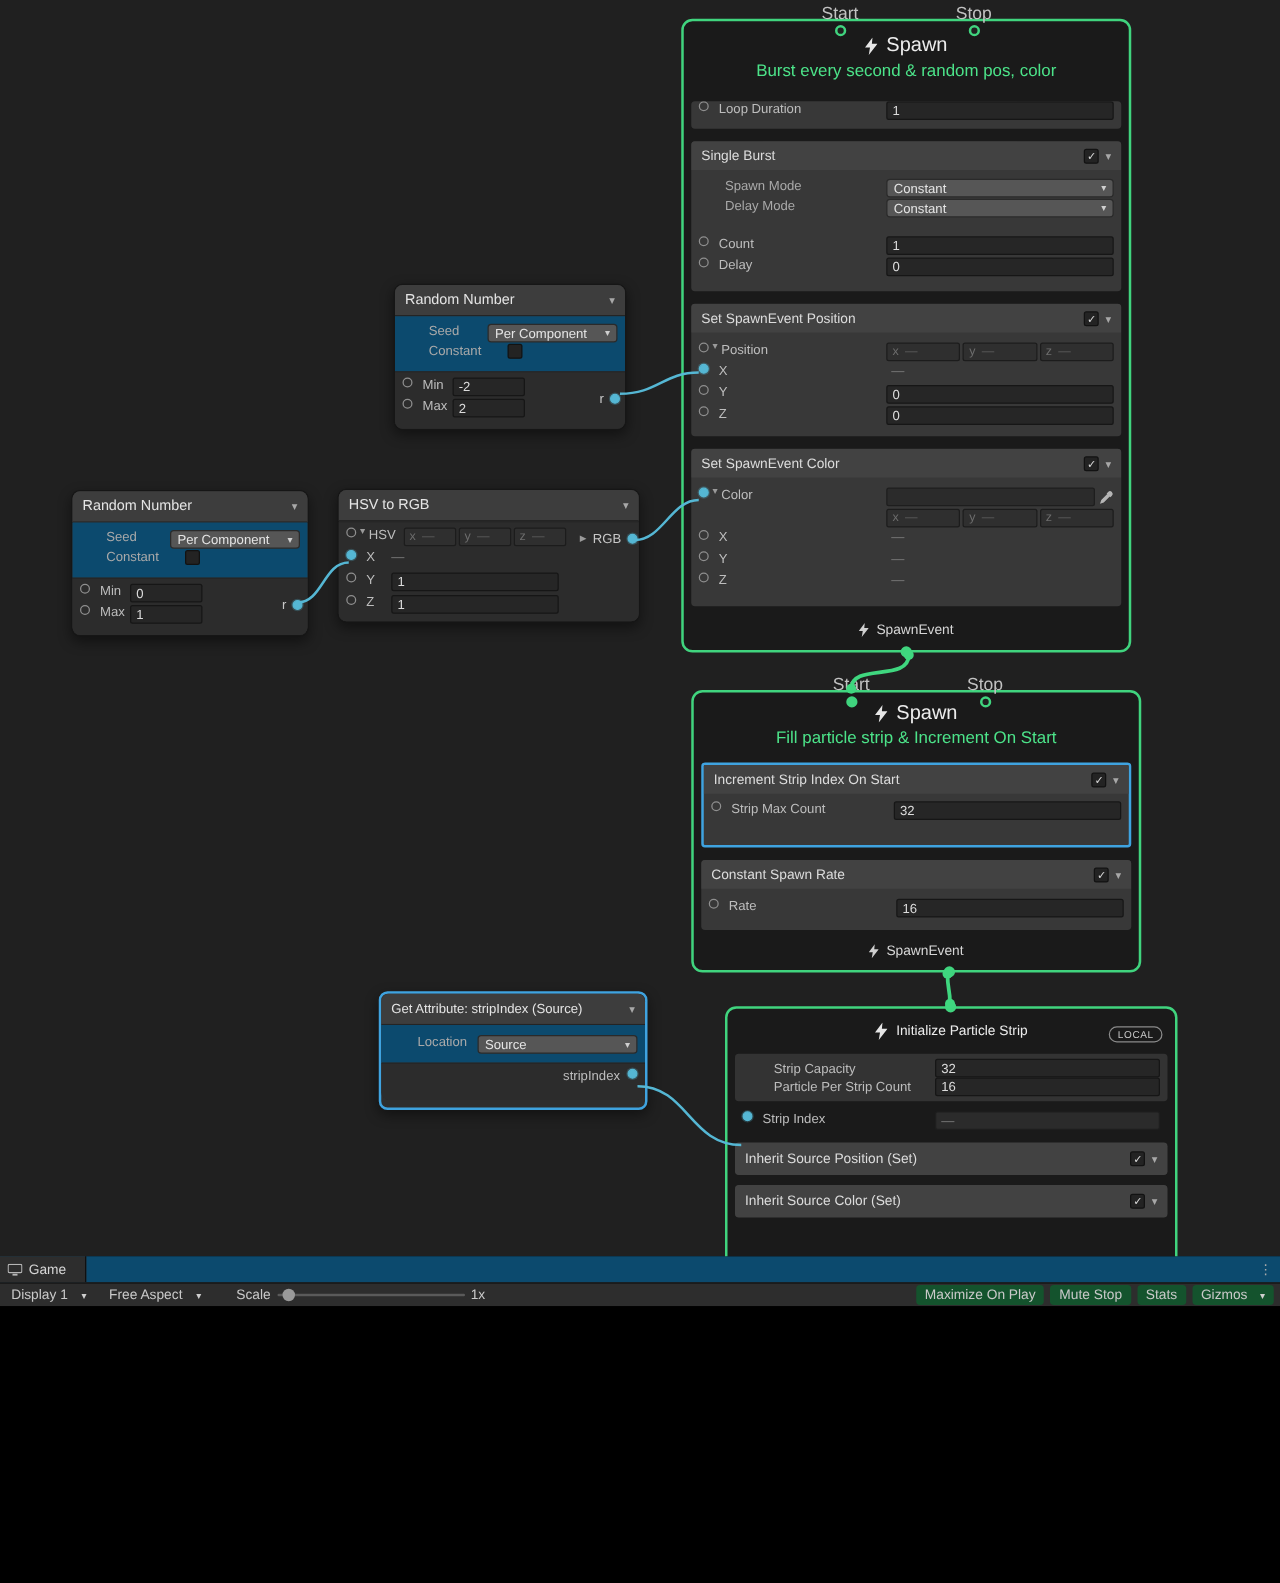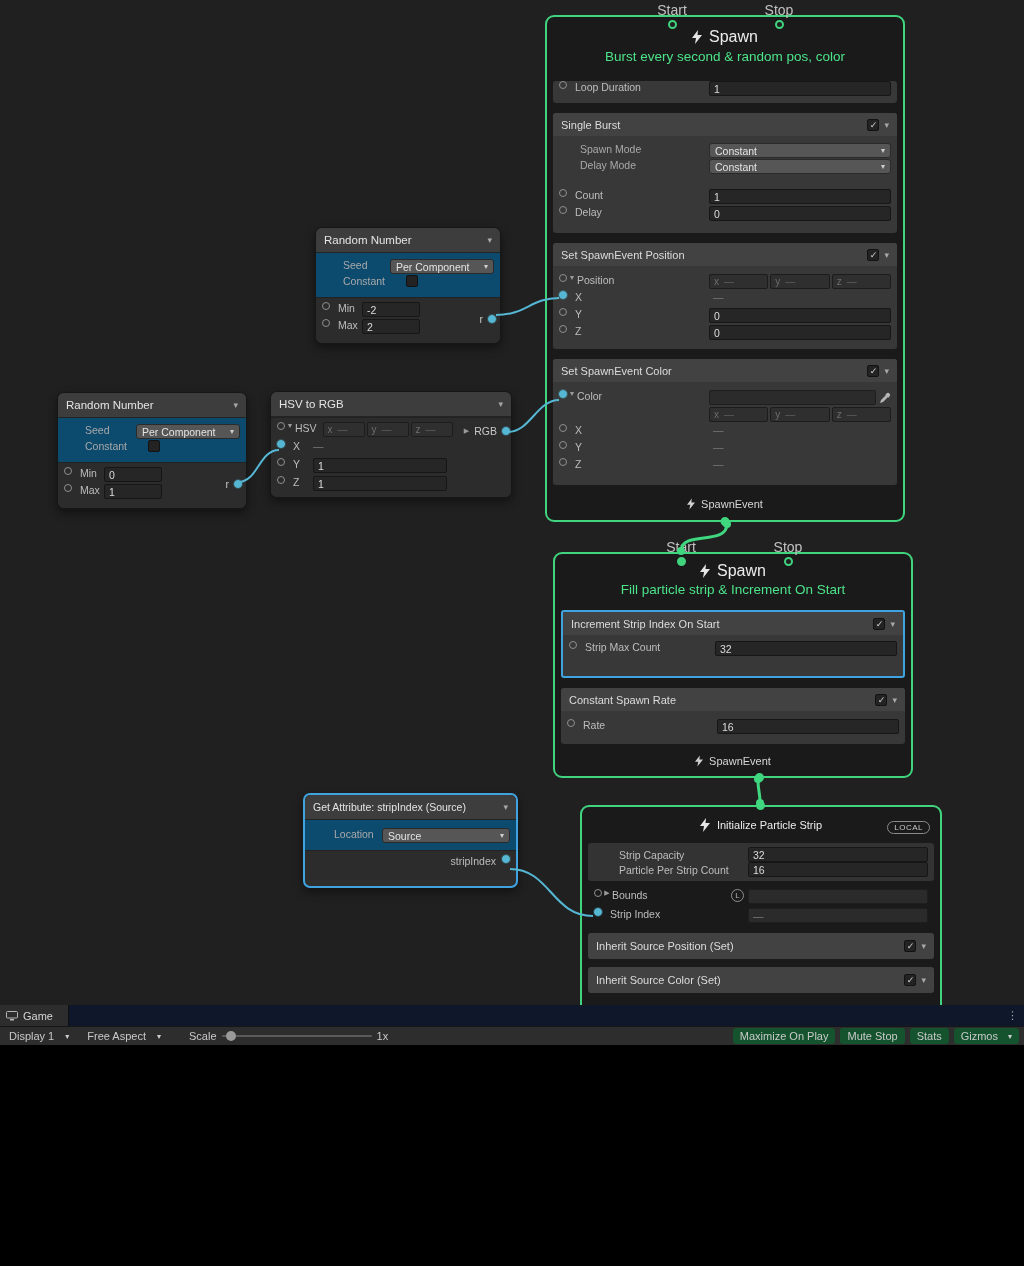--- a/index.html
+++ b/index.html
@@ -69,21 +69,21 @@
   .opbody { background:#2c2c2c; border-radius:0 0 6px 6px; border-top:1px solid #222; padding:4px 0 6px; position:relative; }
   .out { position:absolute; right:4px; display:flex; align-items:center; gap:5px; font-size:10.5px; color:#c8c8c8; }
   
   .badge { position:absolute; right:10px; top:14px; border:1px solid #8a8a8a; border-radius:8px;
            font-size:8px; color:#c8c8c8; padding:1px 6px; letter-spacing:.5px; }
   .props { background:#333333; border-radius:3px; margin:6px 6px 8px; padding:4px 6px; }
   .prow { display:flex; align-items:center; height:15px; font-size:10.5px; color:#bdbdbd; padding-left:25px; }
   .licon { width:13px; height:13px; border:1px solid #8f8f8f; border-radius:50%; color:#b5b5b5; font-size:8px;
            line-height:12px; text-align:center; margin-left:auto; margin-right:4px; flex:none; }
   
-  #tabbar { position:absolute; left:0; top:1005px; width:1024px; height:21px; background:#0f172a;
+  #tabbar { position:absolute; left:0; top:1005px; width:1024px; height:21px; background:#0c4a6e;
             display:flex; align-items:stretch; }
   .tab { width:69px; background:#2d2d2d; display:flex; align-items:center; gap:5px; padding-left:6px;
          color:#d6d6d6; font-size:11px; border-right:1px solid #101010; }
   .gicon { width:12px; height:10px; }
   .tabdots { margin-left:auto; color:#aaa; font-size:11px; display:flex; align-items:center; padding:0 6px; }
   #gtoolbar { position:absolute; left:0; top:1026px; width:1024px; height:19px; background:#2d2d2d;
               border-top:1px solid #161616; display:flex; align-items:center; font-size:11px; color:#c9c9c9; }
   .tb { display:flex; align-items:center; gap:5px; padding:0 9px; height:100%; }
   .slider { width:150px; height:2px; background:#5a5a5a; border-radius:1px; position:relative; }
   .knob { position:absolute; left:4px; top:-4px; width:10px; height:10px; border-radius:50%; background:#999; }
@@ -515,27 +515,20 @@
             </span>
       </div>
       <div class="prow">
         <span>Particle Per Strip Count</span>
         <span class="fld w180">
               <span>16</span>
             </span>
       </div>
     </div>
 
-    <div class="row" style="margin:0 6px 2px">
-      <span class="p"></span>
-      <span class="tri">▶</span>
-      <span>Bounds</span>
-      <span class="licon">L</span>
-      <span class="fld ghost" style="width:180px"></span>
-    </div>
     <div class="row" style="margin:0 6px 8px">
       <span class="p con"></span>
       <span class="lab">Strip Index</span>
       <span class="fld ghost w180">
             <span class="dim">—</span>
           </span>
     </div>
 
     <div class="blk" style="height:26px;margin-bottom:8px">
       <div class="bh" style="height:26px;border-radius:3px">

